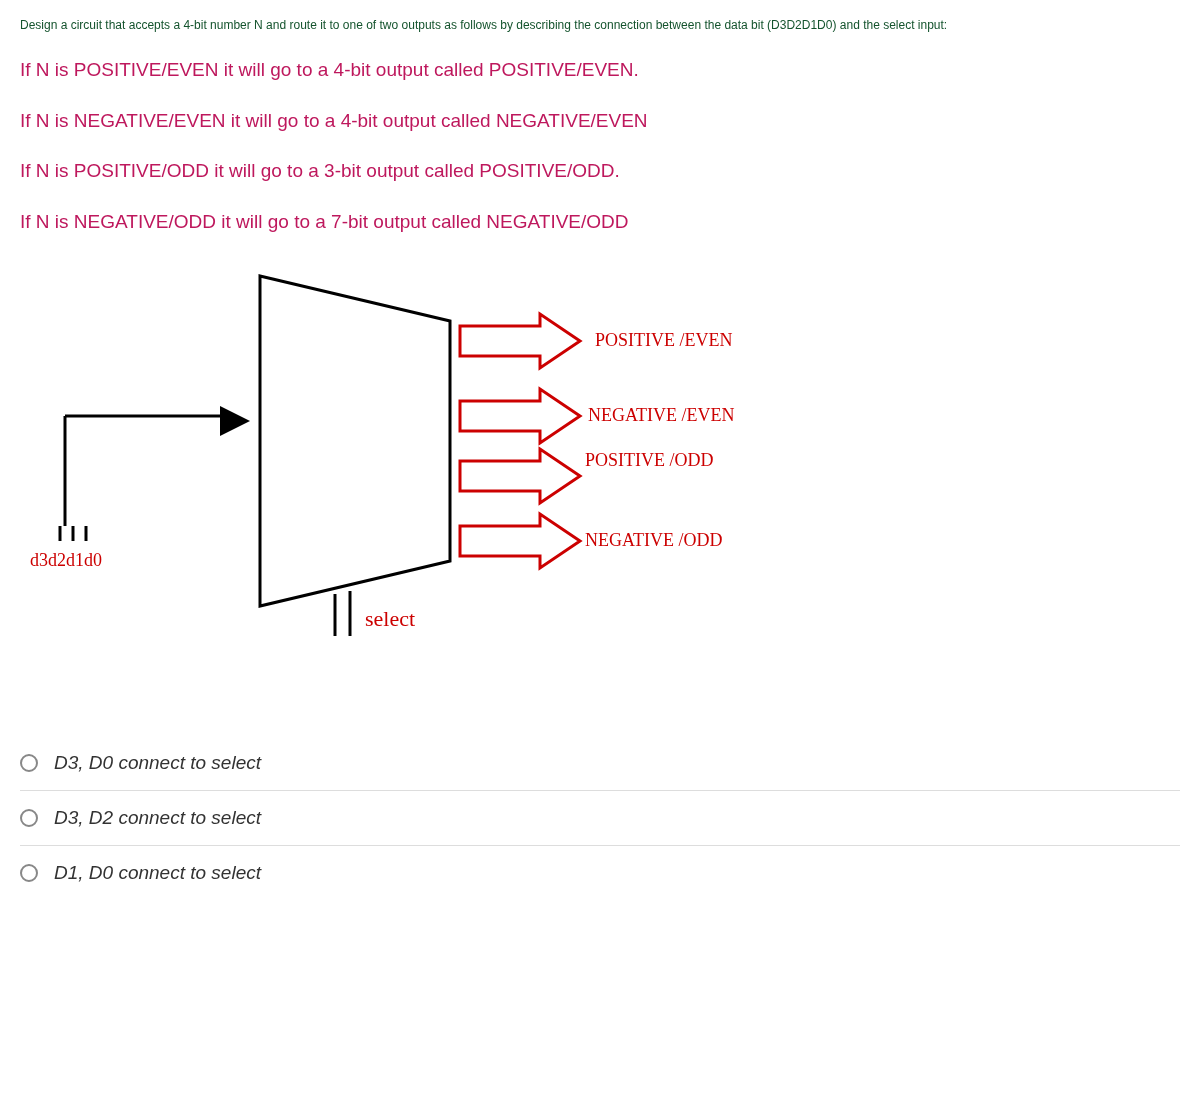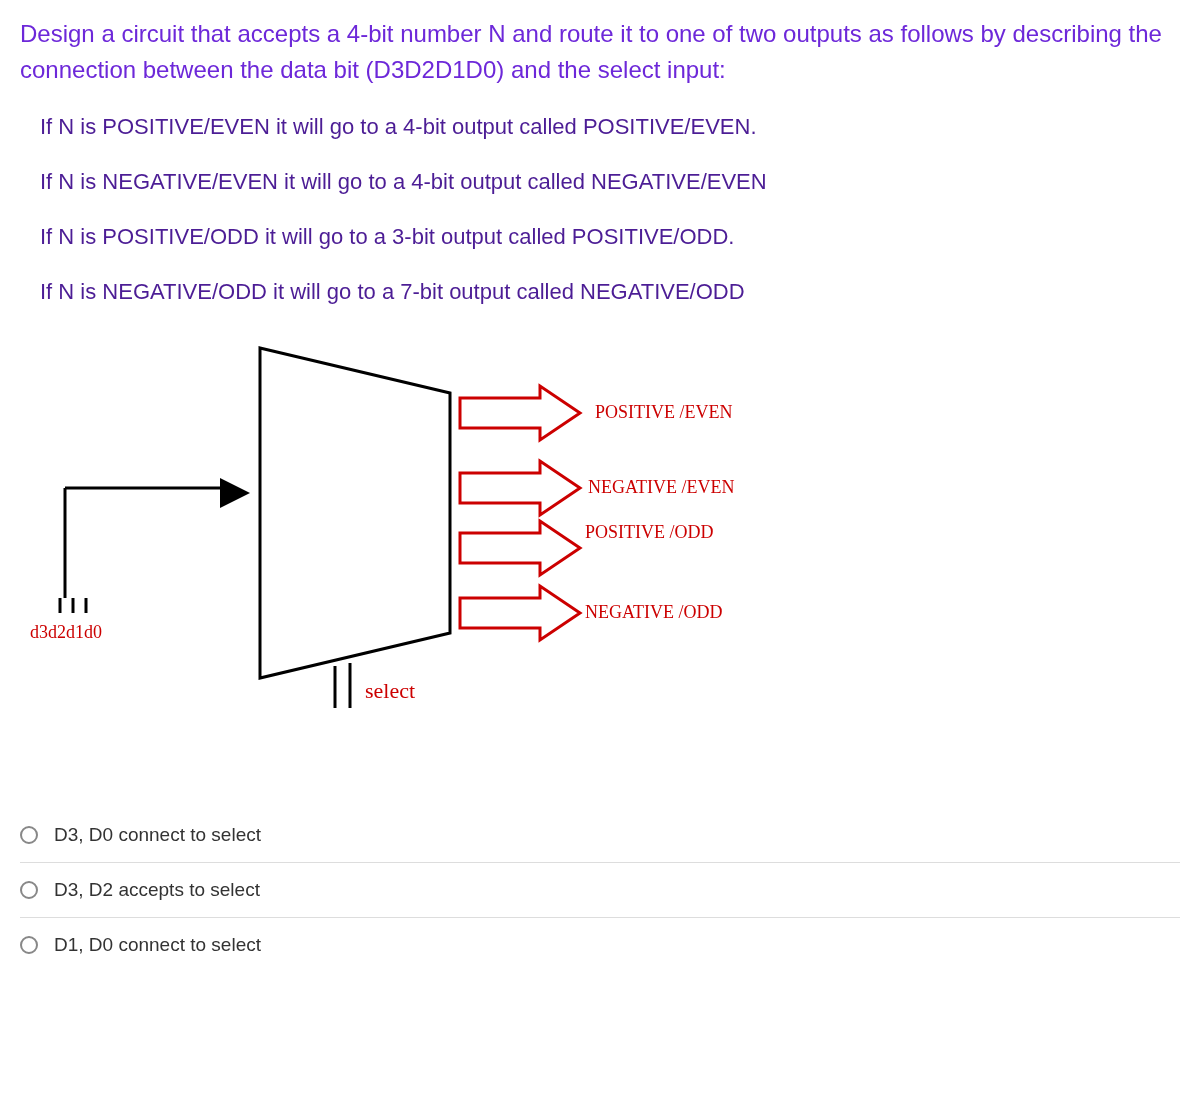--- a/index.html
+++ b/index.html
@@ -4,42 +4,42 @@
   <style>
     * { box-sizing: border-box; margin: 0; padding: 0; }
     body {
       font-family: Arial, Helvetica, sans-serif;
       background: #fff;
       color: #333;
       padding: 16px 20px;
       width: 1200px;
     }
     .question-text {
-      font-size: 24px;
+      font-size: 12px;
       line-height: 1.5;
-      color: #6d28d9;
+      color: #14532d;
       margin-bottom: 22px;
     }
     .condition-text {
-      font-size: 22px;
+      font-size: 19px;
       line-height: 1.5;
-      color: #4c1d95;
+      color: #be185d;
       margin-bottom: 22px;
-      margin-left: 20px;
     }
     .diagram-container {
       margin: 30px 0 60px 0;
       position: relative;
       height: 410px;
     }
     .diagram-svg {
       display: block;
     }
     .options {
       margin-top: 30px;
+      font-style: italic;
     }
     .option-row {
       display: flex;
       align-items: center;
       padding: 16px 0;
       border-bottom: 1px solid #ddd;
       font-size: 19px;
       color: #333;
     }
     .option-row:first-child {
@@ -115,19 +115,19 @@
   </svg>
 </div>
 
 <div class="options">
   <div class="option-row">
     <span class="radio"></span>
     <span>D3, D0 connect to select</span>
   </div>
   <div class="option-row">
     <span class="radio"></span>
-    <span>D3, D2 accepts to select</span>
+    <span>D3, D2 connect to select</span>
   </div>
   <div class="option-row" style="border-bottom:none;text-align:right;">
     <span class="radio"></span>
     <span>D1, D0 connect to select</span>
   </div>
 </div>
 
 </body></html>

